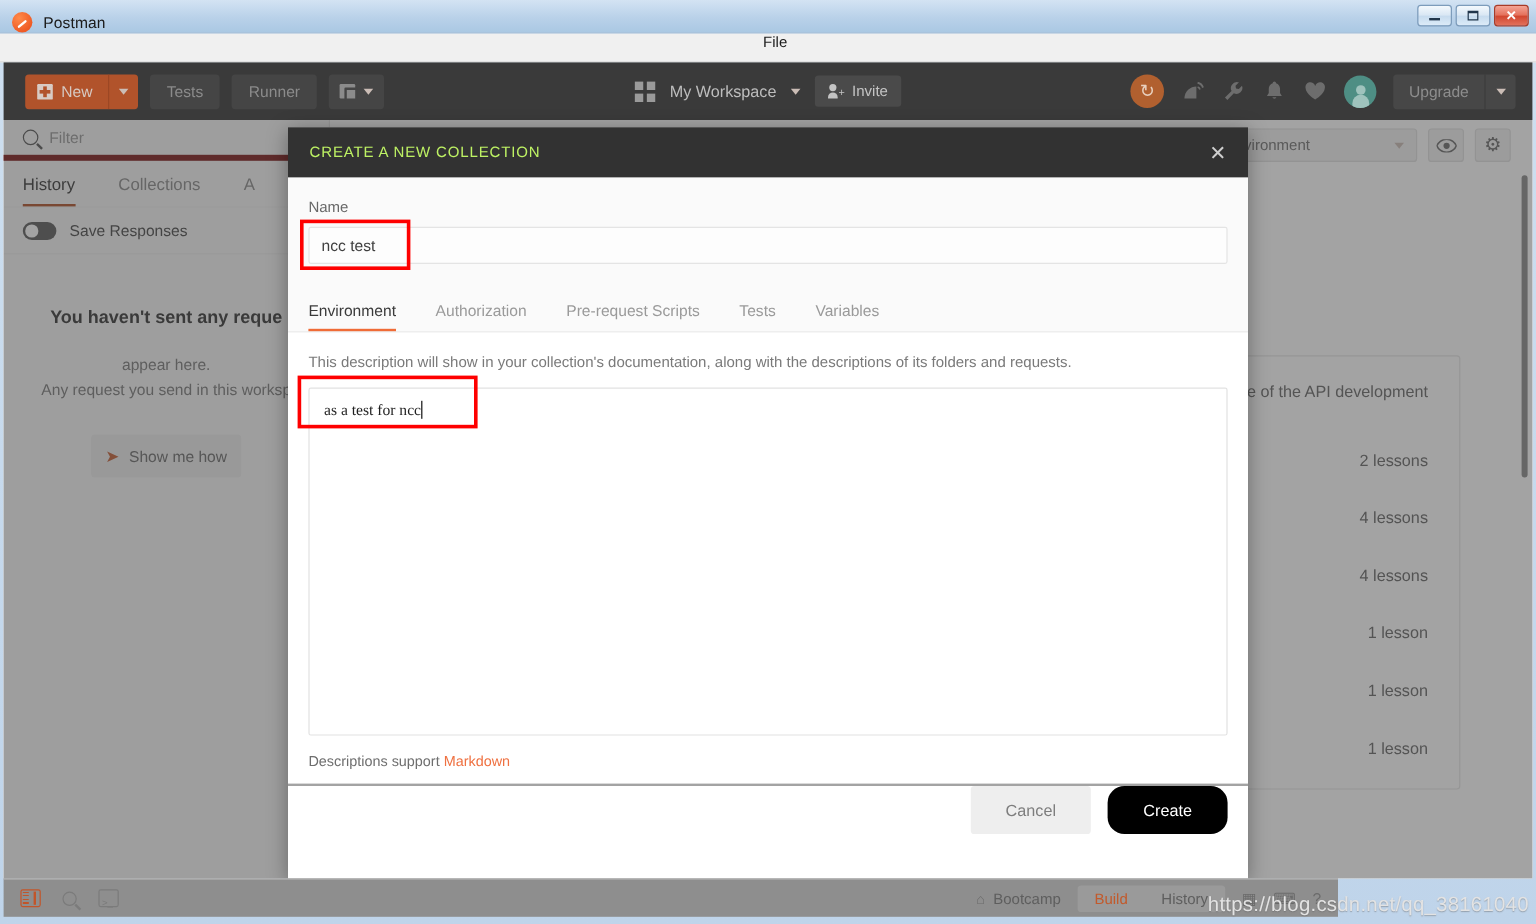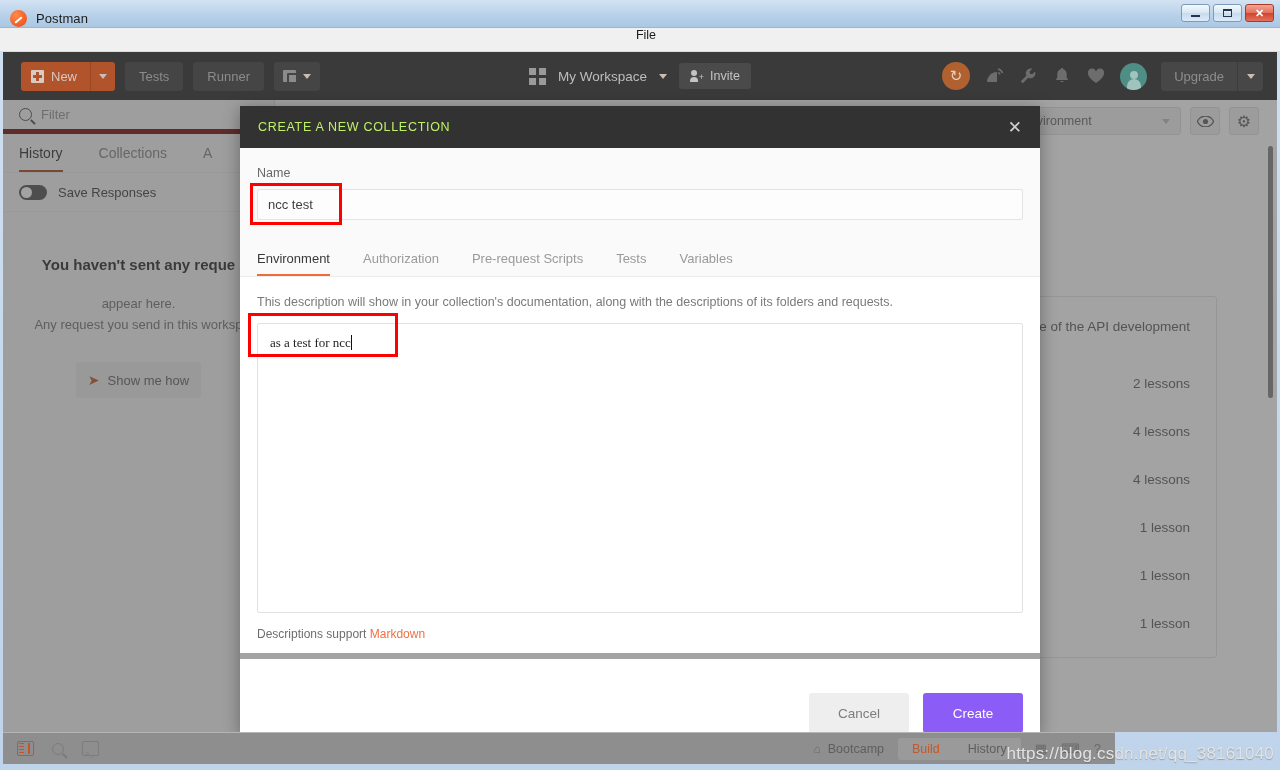--- a/index.html
+++ b/index.html
@@ -258,30 +258,30 @@
     font-size: 13px; color: #1f1f1f; white-space: pre;
   }
   .caret-bar {
     display: inline-block; width: 1px; height: 15px; background: #111;
     vertical-align: -3px; margin-left: 0px;
   }
   .md-note { font-size: 12px; color: #6e6e6e; margin-top: 14px; }
   .md-link { color: #ef7141; }
   .modal-foot {
     position: absolute; left: 0; right: 0; bottom: 0; height: 80px;
-    border-top: 6px solid #a3a3a3; display: flex; align-items: flex-end;
+    border-top: 2px solid #a3a3a3; display: flex; align-items: flex-start;
     justify-content: flex-end; gap: 14px; padding-right: 17px;
   }
   .btn-cancel {
     width: 100px; height: 40px; background: #eeeeee; border-radius: 3px;
     display: flex; align-items: center; justify-content: center;
     font-size: 13.5px; color: #7d7d7d;
   }
   .btn-create {
-    width: 100px; height: 40px; background: #8b5cf6; border-radius: 3px;
+    width: 100px; height: 40px; background: #000000; border-radius: 14px;
     display: flex; align-items: center; justify-content: center;
     font-size: 13.5px; color: #fff;
   }
 
   
   .anno { position: absolute; border: 3px solid #fe0000; pointer-events: none; }
   .anno-name { left: 250px; top: 183px; width: 92px; height: 42px; }
   .anno-desc { left: 248px; top: 313px; width: 150px; height: 44px; }
 
   

